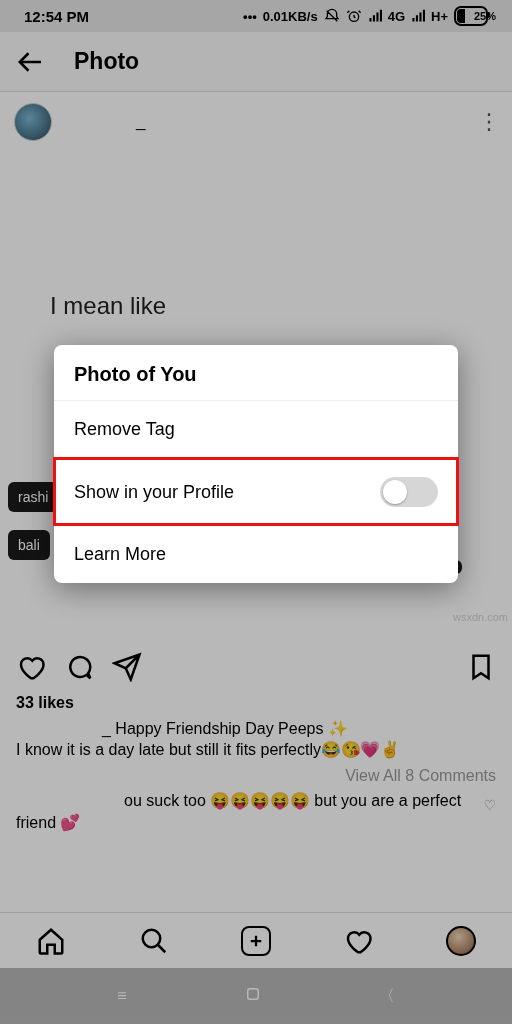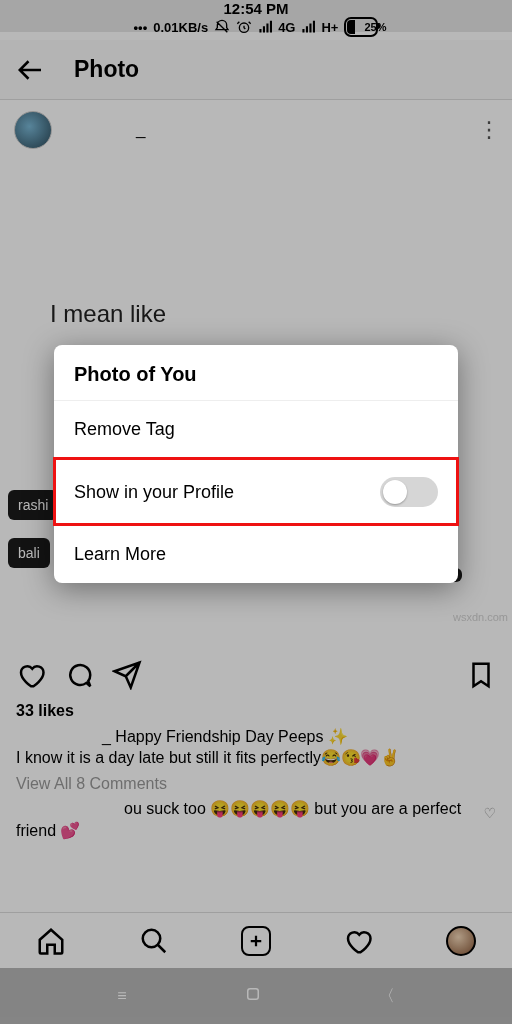--- a/index.html
+++ b/index.html
@@ -1,30 +1,30 @@
 <!DOCTYPE html>
 <html><head>
 <meta charset="utf-8">
 <style>
   * { box-sizing: border-box; margin: 0; padding: 0; }
   html, body { width: 512px; height: 1024px; overflow: hidden; font-family: -apple-system, Helvetica, Arial, sans-serif; background: #b8b8b8; }
   .screen { position: relative; width: 512px; height: 1024px; background: #fff; }
   .dim { position:absolute; inset:0; background:rgba(0,0,0,0.28); pointer-events:none; }
 
   
-  .statusbar { height:32px; background:#e7e7e7; display:flex; align-items:center; justify-content:space-between; padding:0 0; font-size:15px; font-weight:600;flex-direction:column; }
+  .statusbar { height:32px; background:#e7e7e7; display:flex; align-items:center; justify-content:space-between; padding:0 24px; font-size:15px; font-weight:600; }
   .sb-right { display:flex; align-items:center; gap:6px; font-size:13px; }
   .sb-right svg { display:block; }
   .batt { border:2px solid #000; border-radius:7px; width:34px; height:20px; position:relative; display:flex; align-items:center; }
   .batt::after{content:"";position:absolute;right:-4px;top:4px;width:3px;height:6px;background:#000;border-radius:0 2px 2px 0;}
   .batt .pct{font-size:11px; margin-left:18px; font-weight:600;}
   .batt .fill{position:absolute;left:1px;top:1px;bottom:1px;width:25%;background:#000;border-radius:4px 0 0 4px;}
 
   
-  .appheader { height:60px; display:flex; align-items:center; padding:0 16px; gap:28px; border-bottom:1px solid #ddd; background:#fafafa;margin-top:8px;}
+  .appheader { height:60px; display:flex; align-items:center; padding:0 16px; gap:28px; border-bottom:1px solid #ddd; background:#fafafa;}
   .appheader .title { font-size:23px; font-weight:700; }
 
   
   .postheader { height:60px; display:flex; align-items:center; padding:0 14px; gap:14px; background:#fff;}
   .avatar { width:38px; height:38px; border-radius:50%; background: radial-gradient(circle at 40% 40%, #7ab8d6, #2c4a5a); border:1px solid #ccc;}
   .userblock { display:flex; align-items:center; gap:0;}
   .whitebox { background:#fff; border:1px solid #fff; width:70px; height:26px;}
   .uname-tail { font-size:17px; font-weight:500;}
   .more { margin-left:auto; font-size:22px; color:#555; letter-spacing:-2px;}
 
@@ -38,21 +38,21 @@
 
   
   .actions { height:50px; display:flex; align-items:center; padding:0 16px; gap:18px; background:#fff;}
   .actions .spacer{flex:1;}
   .ic { width:30px; height:30px; stroke:#000; stroke-width:2; fill:none;}
 
   
   .meta { padding:0 16px 8px; background:#fff; font-size:16px; line-height:1.35;}
   .likes{font-weight:700; margin-bottom:4px;}
   .cap .wb{display:inline-block;vertical-align:middle;background:#fff;width:86px;height:18px;}
-  .viewcmt{color:#999;margin:4px 0;}
+  .viewcmt{color:#999;margin:4px 0;text-align:right;}
   .cmtrow{display:flex;align-items:flex-start;gap:21px;}
   .cmtrow .body{flex:1;}
   .cmtrow .wb{display:inline-block;vertical-align:middle;background:#fff;width:108px;height:18px;}
   .heart-sm{color:#999;font-size:14px;margin-top:6px;}
 
   
   .tabbar { position:absolute; left:0; right:0; bottom:56px; height:56px; background:#fff; border-top:1px solid #ddd; display:flex; align-items:center; justify-content:space-around;}
   .tabic{width:30px;height:30px;stroke:#000;stroke-width:2;fill:none;}
   .addbox{border:2.5px solid #000;border-radius:8px;width:30px;height:30px;display:flex;align-items:center;justify-content:center;}
   .prof{width:30px;height:30px;border-radius:50%;background:radial-gradient(circle at 40% 35%, #f3d7b8, #8a5a3a);border:2px solid #000;}

